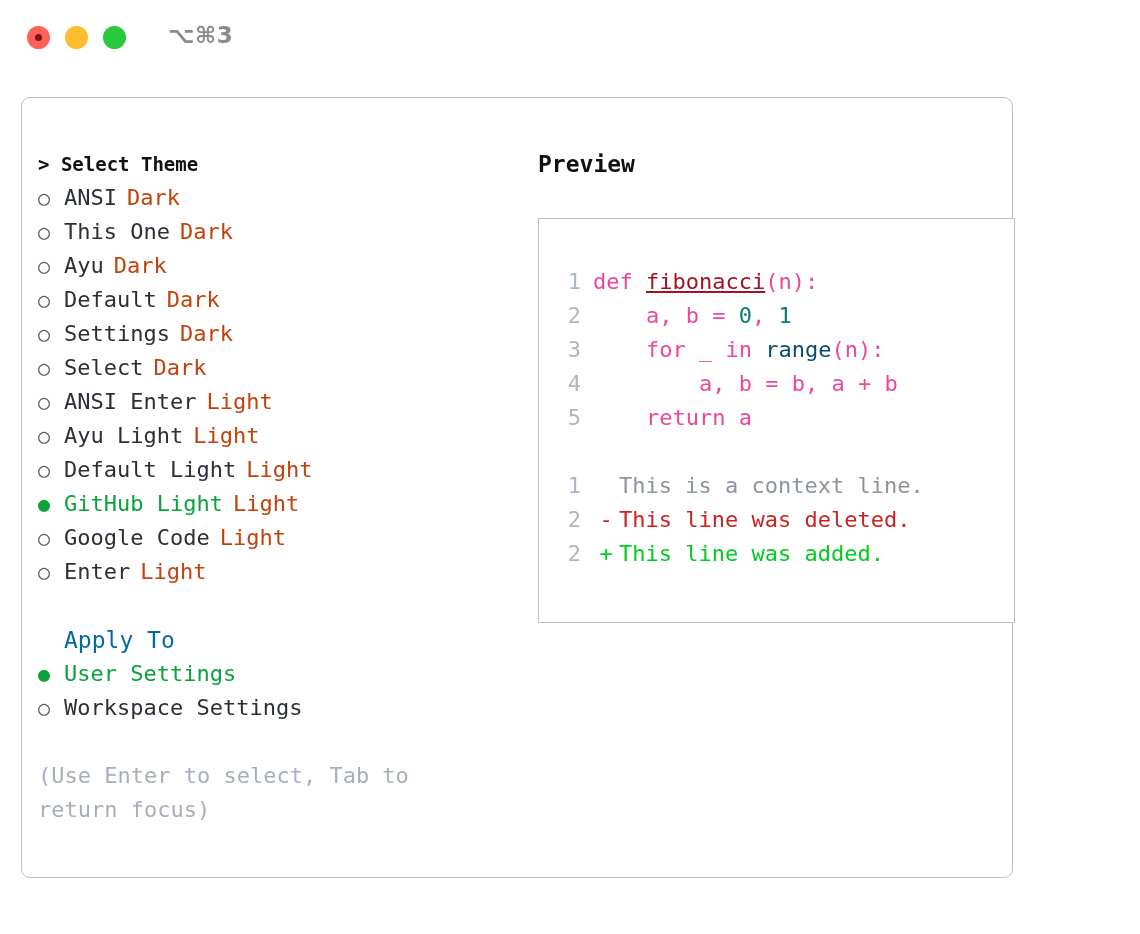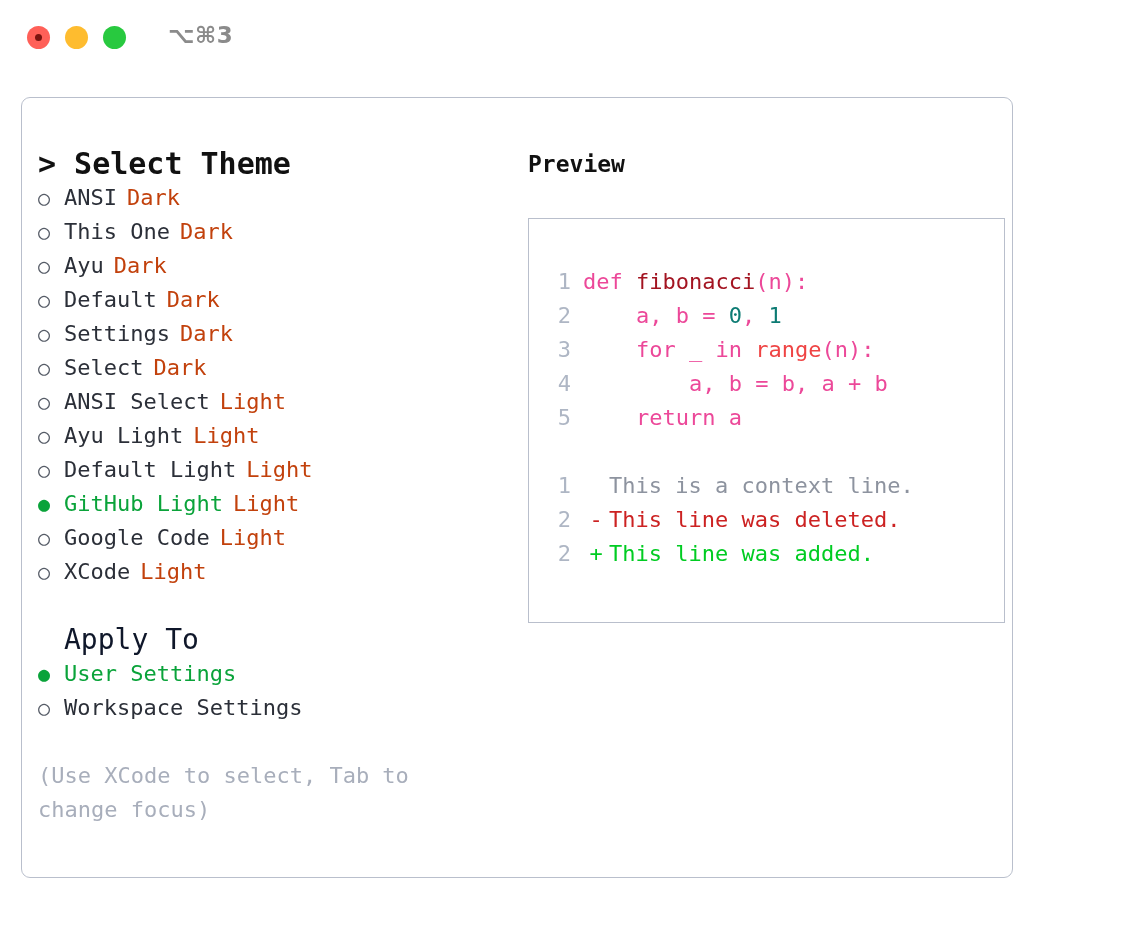--- a/index.html
+++ b/index.html
@@ -82,21 +82,21 @@
   }
 
   
   .left-col {
     position: absolute;
     left: 16px;
     top: 49px;
     width: 450px;
   }
   .list-header {
-    font-size: 30px;
+    font-size: 19px;
     font-weight: bold;
     color: #111111;
     line-height: 34px;
     white-space: pre;
   }
   .theme-row, .apply-row {
     display: flex;
     align-items: baseline;
     line-height: 34px;
     font-size: 22px;
@@ -112,41 +112,41 @@
   .bullet.selected { color: #0aa33a; }
   .theme-name {
     color: #2b2f38;
   }
   .theme-row.selected .theme-name { color: #0aa33a; }
   .theme-tag {
     color: #c2410c;
     margin-left: 10px;
   }
   .section-title {
-    font-size: 28px;
-    color: #0f172a;
+    font-size: 23px;
+    color: #0369a1;
     line-height: 34px;
     padding-left: 26px;
     white-space: pre;
   }
   .spacer-row { height: 34px; }
   .apply-name { color: #2b2f38; }
   .apply-row.selected .apply-name { color: #0aa33a; text-align: center; }
   .hint {
     margin-top: 34px;
     font-size: 22px;
     color: #a8aebb;
     line-height: 34px;
     width: 410px;
   }
 
   
   .right-col {
     position: absolute;
-    left: 469px;
+    left: 479px;
     top: 49px;
     width: 500px;
     padding-left: 37px;
   }
   .preview-label {
     font-size: 23px;
     font-weight: bold;
     color: #111111;
     line-height: 34px;
   }
@@ -170,23 +170,23 @@
   .code-line { display: flex; align-items: baseline; white-space: pre; }
   .ln {
     display: inline-block;
     width: 26px;
     flex: 0 0 26px;
     text-align: right;
     color: #aeb6c4;
     margin-right: 12px;
   }
   .tok-plain   { color: #ec4899; }
-  .tok-fn      { color: #a31421; }
+  .tok-fn      { color: #a31421; text-decoration: underline; }
   .tok-num     { color: #0c7b73; }
-  .tok-builtin { color: #ef4444; }
+  .tok-builtin { color: #0c4a6e; }
 
   .diff-area {
     position: absolute;
     left: 16px;
     top: 250px;
     font-size: 22px;
     line-height: 34px;
     white-space: pre;
   }
   .diff-mark {
@@ -217,34 +217,34 @@
 
     <div class="left-col">
       <div class="list-header">&gt; Select Theme</div>
       <div id="theme-list">
           <div class="theme-row"><span class="bullet">○</span><span class="theme-name">ANSI</span><span class="theme-tag">Dark</span></div>
           <div class="theme-row"><span class="bullet">○</span><span class="theme-name">This One</span><span class="theme-tag">Dark</span></div>
           <div class="theme-row"><span class="bullet">○</span><span class="theme-name">Ayu</span><span class="theme-tag">Dark</span></div>
           <div class="theme-row"><span class="bullet">○</span><span class="theme-name">Default</span><span class="theme-tag">Dark</span></div>
           <div class="theme-row"><span class="bullet">○</span><span class="theme-name">Settings</span><span class="theme-tag">Dark</span></div>
           <div class="theme-row"><span class="bullet">○</span><span class="theme-name">Select</span><span class="theme-tag">Dark</span></div>
-          <div class="theme-row"><span class="bullet">○</span><span class="theme-name">ANSI Select</span><span class="theme-tag">Light</span></div>
+          <div class="theme-row"><span class="bullet">○</span><span class="theme-name">ANSI Enter</span><span class="theme-tag">Light</span></div>
           <div class="theme-row"><span class="bullet">○</span><span class="theme-name">Ayu Light</span><span class="theme-tag">Light</span></div>
           <div class="theme-row"><span class="bullet">○</span><span class="theme-name">Default Light</span><span class="theme-tag">Light</span></div>
           <div class="theme-row selected"><span class="bullet selected">●</span><span class="theme-name">GitHub Light</span><span class="theme-tag">Light</span></div>
           <div class="theme-row"><span class="bullet">○</span><span class="theme-name">Google Code</span><span class="theme-tag">Light</span></div>
-          <div class="theme-row"><span class="bullet">○</span><span class="theme-name">XCode</span><span class="theme-tag">Light</span></div>
+          <div class="theme-row"><span class="bullet">○</span><span class="theme-name">Enter</span><span class="theme-tag">Light</span></div>
         </div>
       <div class="spacer-row"></div>
       <div class="section-title">Apply To</div>
       <div id="apply-list">
           <div class="apply-row selected"><span class="bullet selected">●</span><span class="apply-name">User Settings</span></div>
           <div class="apply-row"><span class="bullet">○</span><span class="apply-name">Workspace Settings</span></div>
         </div>
-      <div class="hint">(Use XCode to select, Tab to change focus)</div>
+      <div class="hint">(Use Enter to select, Tab to return focus)</div>
     </div>
 
     <div class="right-col">
       <div class="preview-label">Preview</div>
       <div class="preview-box">
         <div class="code-area" id="code-area"><div class="code-line"><span class="ln">1</span><span><span class="tok-plain">def </span><span class="tok-fn">fibonacci</span><span class="tok-plain">(n):</span></span></div><div class="code-line"><span class="ln">2</span><span><span class="tok-plain">    a, b = </span><span class="tok-num">0</span><span class="tok-plain">, </span><span class="tok-num">1</span></span></div><div class="code-line"><span class="ln">3</span><span><span class="tok-plain">    for _ in </span><span class="tok-builtin">range</span><span class="tok-plain">(n):</span></span></div><div class="code-line"><span class="ln">4</span><span><span class="tok-plain">        a, b = b, a + b</span></span></div><div class="code-line"><span class="ln">5</span><span><span class="tok-plain">    return a</span></span></div></div>
         <div class="diff-area" id="diff-area"><div class="code-line"><span class="ln">1</span><span class="diff-mark diff-ctx"> </span><span class="diff-ctx">This is a context line.</span></div><div class="code-line"><span class="ln">2</span><span class="diff-mark diff-del">-</span><span class="diff-del">This line was deleted.</span></div><div class="code-line"><span class="ln">2</span><span class="diff-mark diff-add">+</span><span class="diff-add">This line was added.</span></div></div>
       </div>
     </div>
 

